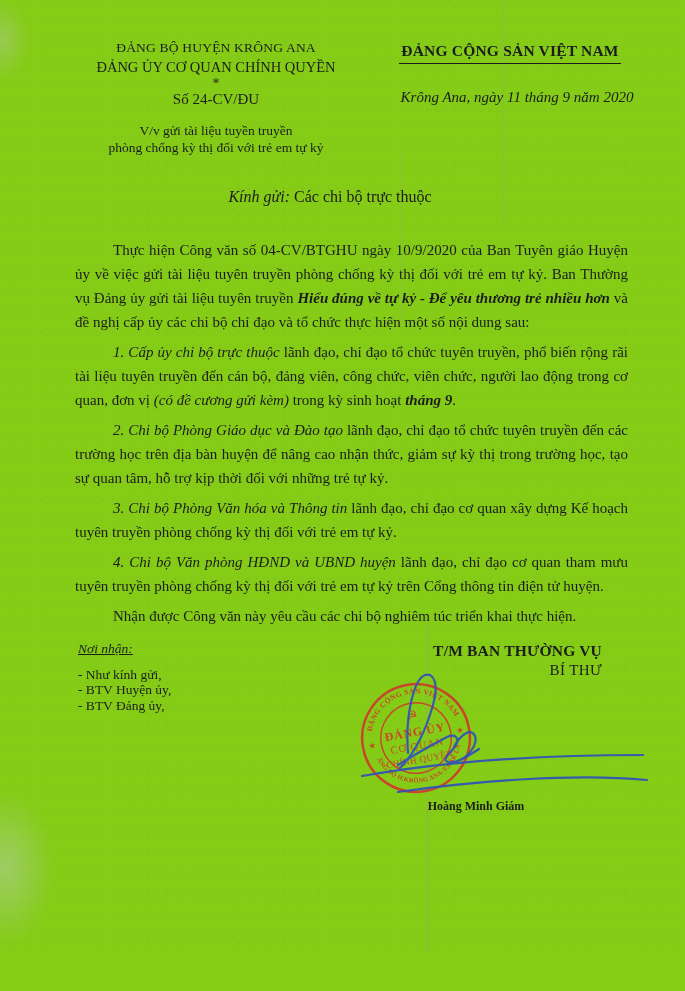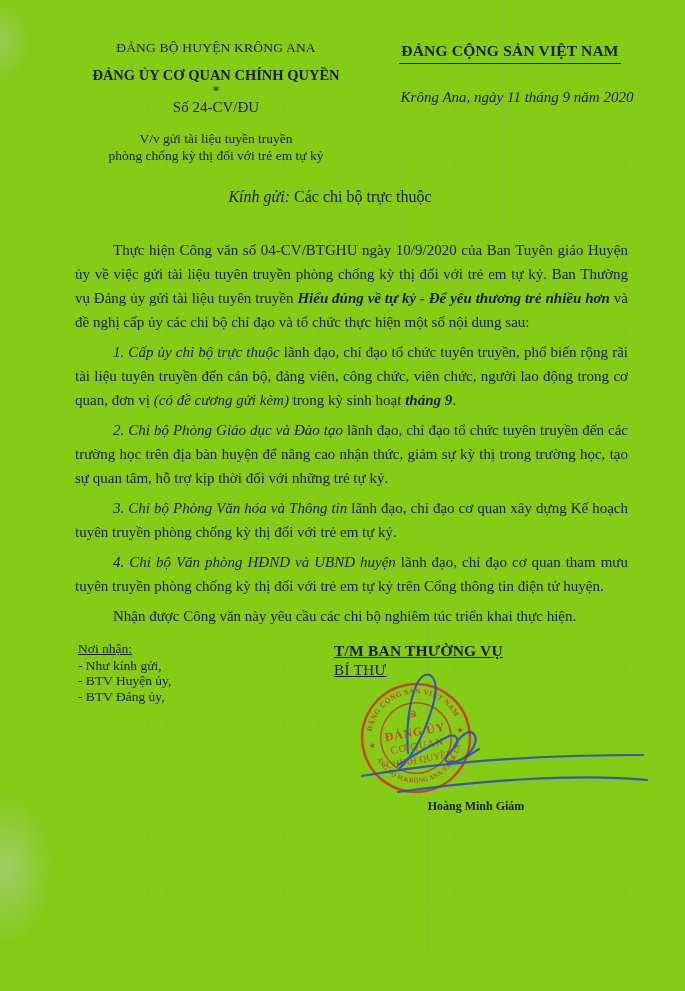--- a/index.html
+++ b/index.html
@@ -25,43 +25,43 @@
     background-position:0 0,0 0,0 0,4px 3px;
     pointer-events:none;
   }
   .fold{position:absolute;width:1px;pointer-events:none;}
   .fold-a{left:503px;top:0;height:225px;background:rgba(150,158,150,0.35);}
   .fold-b{left:427px;top:618px;height:334px;background:rgba(148,158,148,0.4);}
   .fold-c{left:401px;top:150px;height:180px;background:rgba(160,168,160,0.22);}
 
   .hdr-left{position:absolute;left:85px;top:40px;width:262px;text-align:center;line-height:1.25;}
   .org-parent{font-size:13.5px;letter-spacing:0.2px;}
-  .org-name{font-size:14.5px;font-weight:bold;margin-top:9px;}
+  .org-name{font-size:14.5px;font-weight:normal;margin-top:1px;}
   .sep-star{font-size:14px;line-height:12px;margin-top:2px;}
   .doc-number{font-size:15px;}
   .subject{font-size:13.5px;line-height:17px;margin-top:13px;}
 
   .hdr-right{position:absolute;left:378px;top:42px;width:264px;text-align:center;}
   .motto{display:inline-block;font-size:15.5px;font-weight:bold;letter-spacing:0.2px;
          border-bottom:1.5px solid #1c1c1e;padding:0 2px 3px 2px;}
   .place-date{font-style:italic;font-size:15px;margin-top:25px;margin-left:14px;white-space:nowrap;}
 
   .salutation{position:absolute;left:75px;top:188px;width:510px;text-align:center;font-size:16px;}
   .salutation .it{font-style:italic;}
 
   .doc-body{position:absolute;left:75px;top:238px;width:553px;
             font-size:15px;line-height:24px;text-align:justify;}
   .doc-body p{margin:0 0 6px 0;text-indent:38px;}
   .it{font-style:italic;}
   .bi{font-style:italic;font-weight:bold;}
 
   .recipients{position:absolute;left:78px;top:641px;width:210px;font-size:13.5px;line-height:15.5px;}
-  .recipients .label{text-decoration:underline;margin-bottom:1px;}
+  .recipients .label{text-decoration:underline;margin-bottom:10px;font-style:italic;}
 
-  .sign-block{position:absolute;left:334px;top:641px;width:252px;text-align:left;line-height:1.25;text-decoration:underline;}
+  .sign-block{position:absolute;left:350px;top:641px;width:252px;text-align:right;line-height:1.25;}
   .authority{font-size:15.5px;font-weight:bold;letter-spacing:0.2px;}
   .signer-title{font-size:15px;margin-top:1px;letter-spacing:0.4px;}
   .signer-name{position:absolute;left:350px;top:799px;width:252px;text-align:center;
                font-size:12px;font-weight:bold;}
 
   .stamp{position:absolute;left:358px;top:680px;width:116px;height:116px;}
   .signature{position:absolute;left:350px;top:663px;width:300px;height:150px;}
 </style>
 </head>
 <body>

